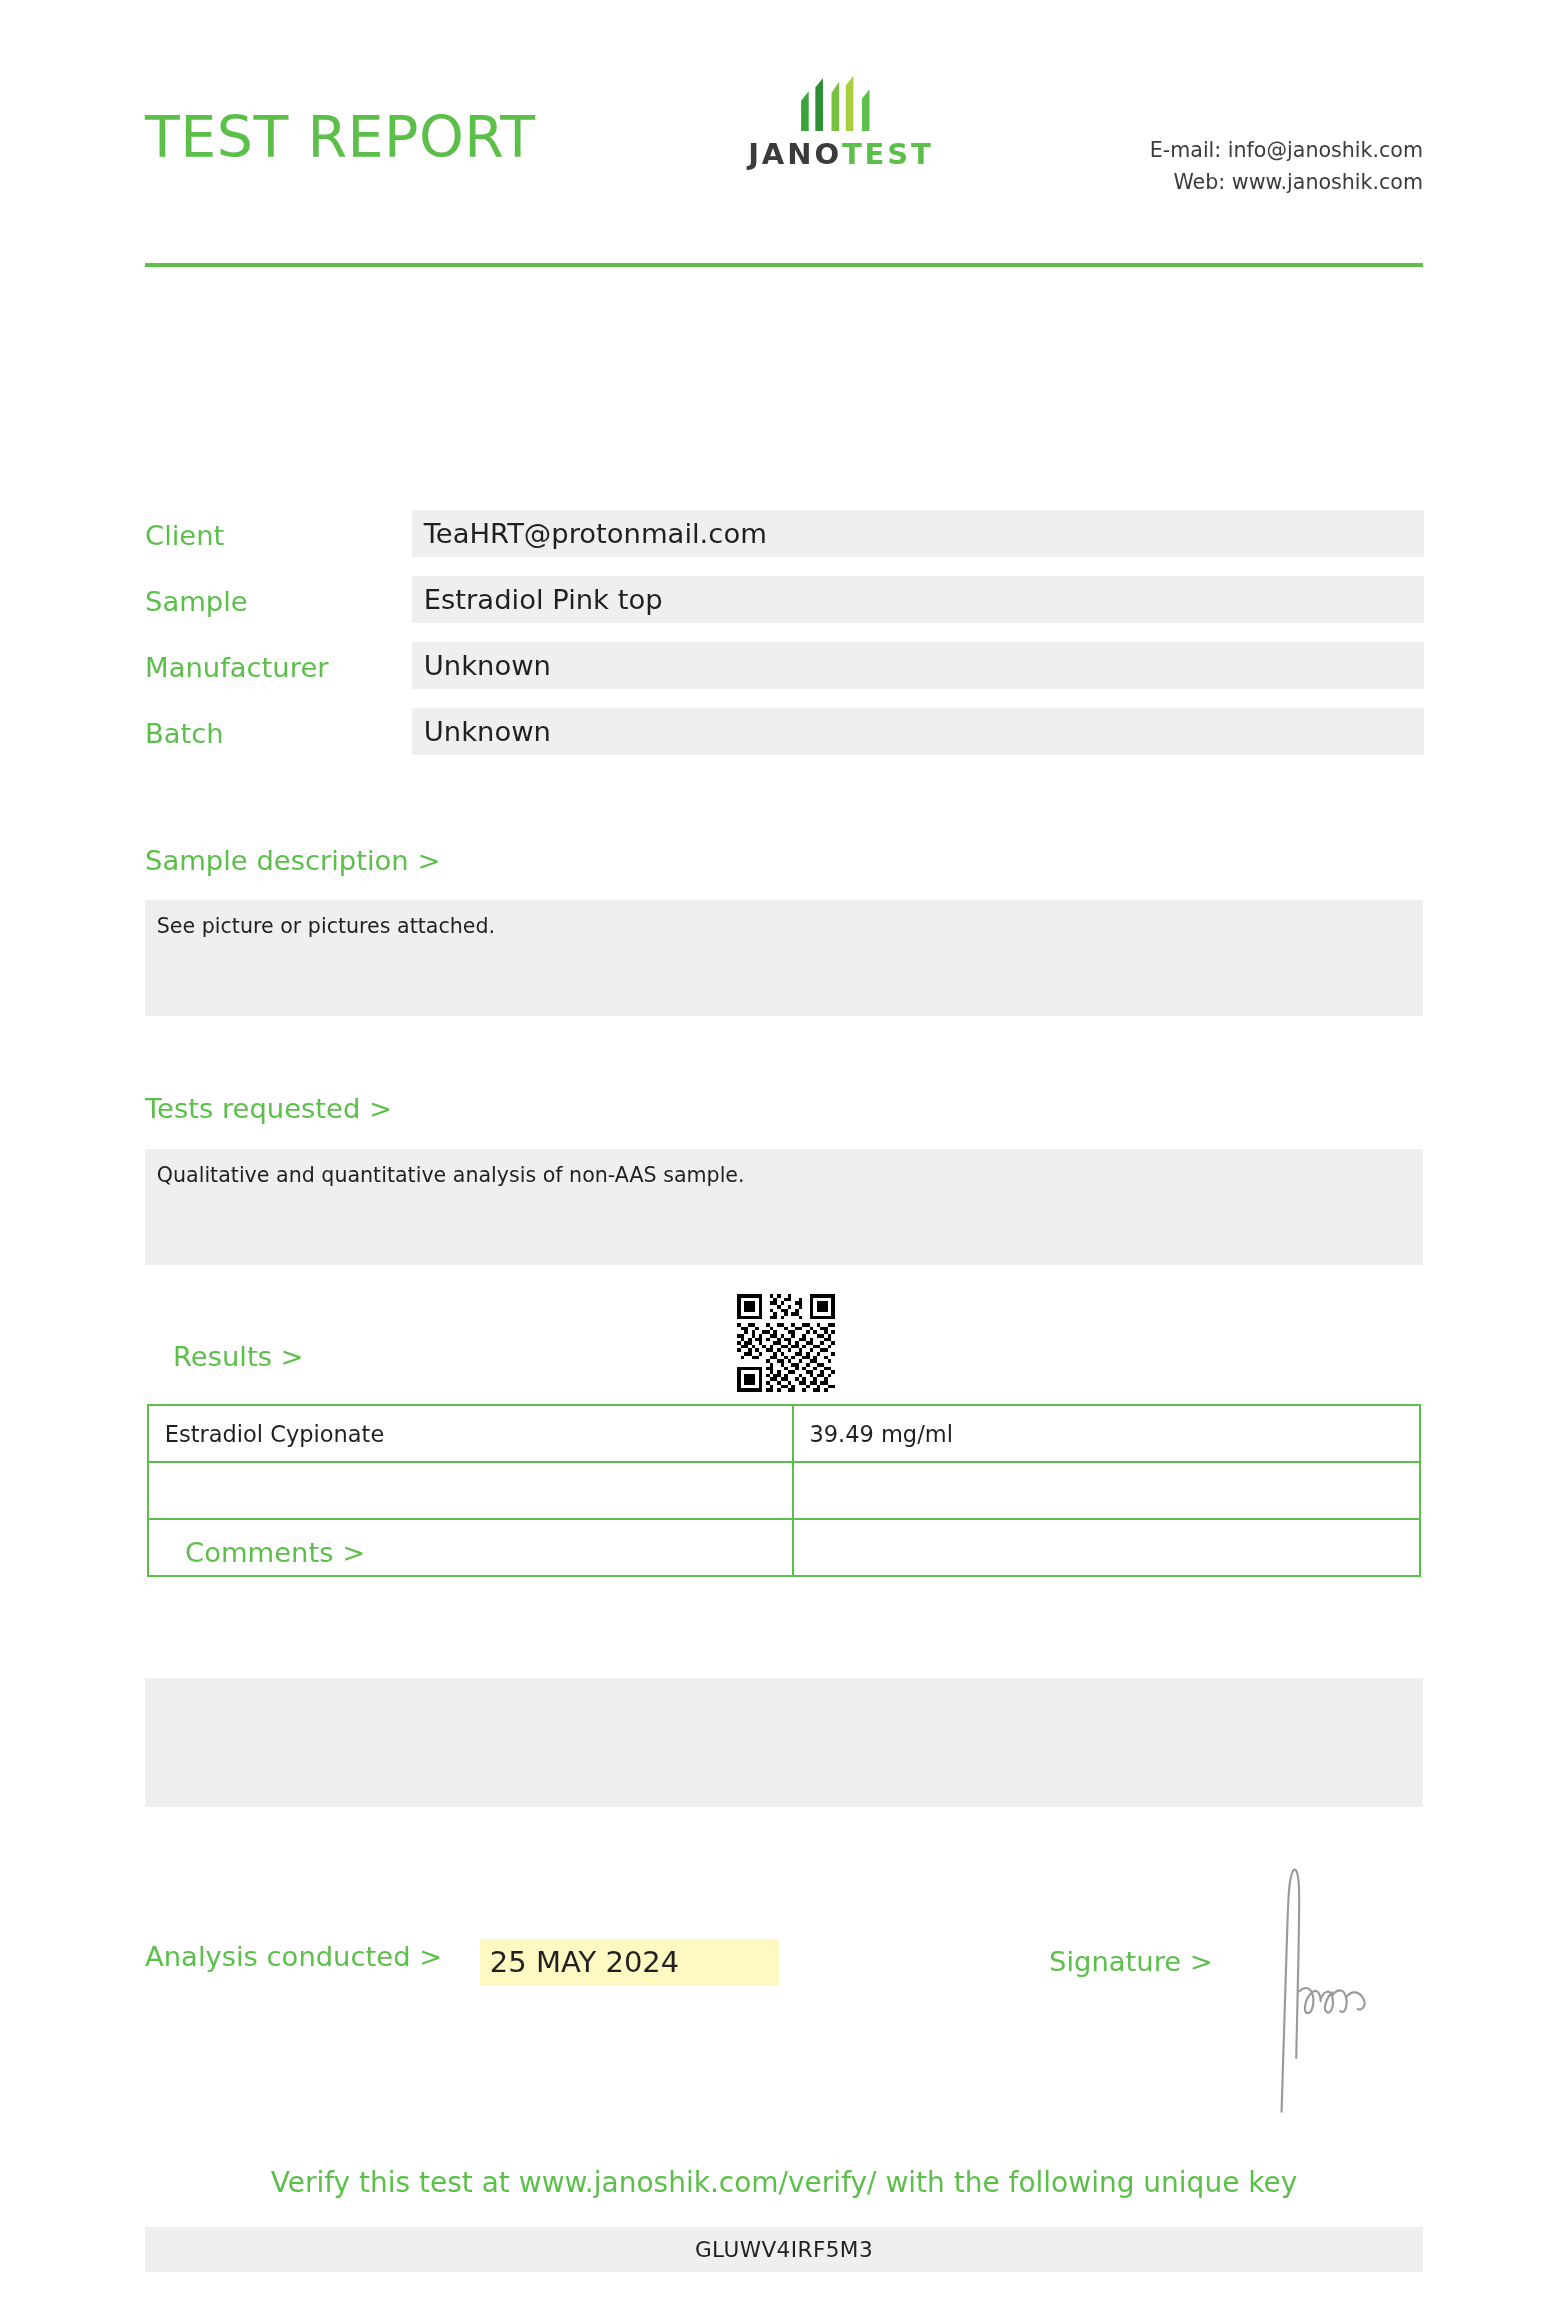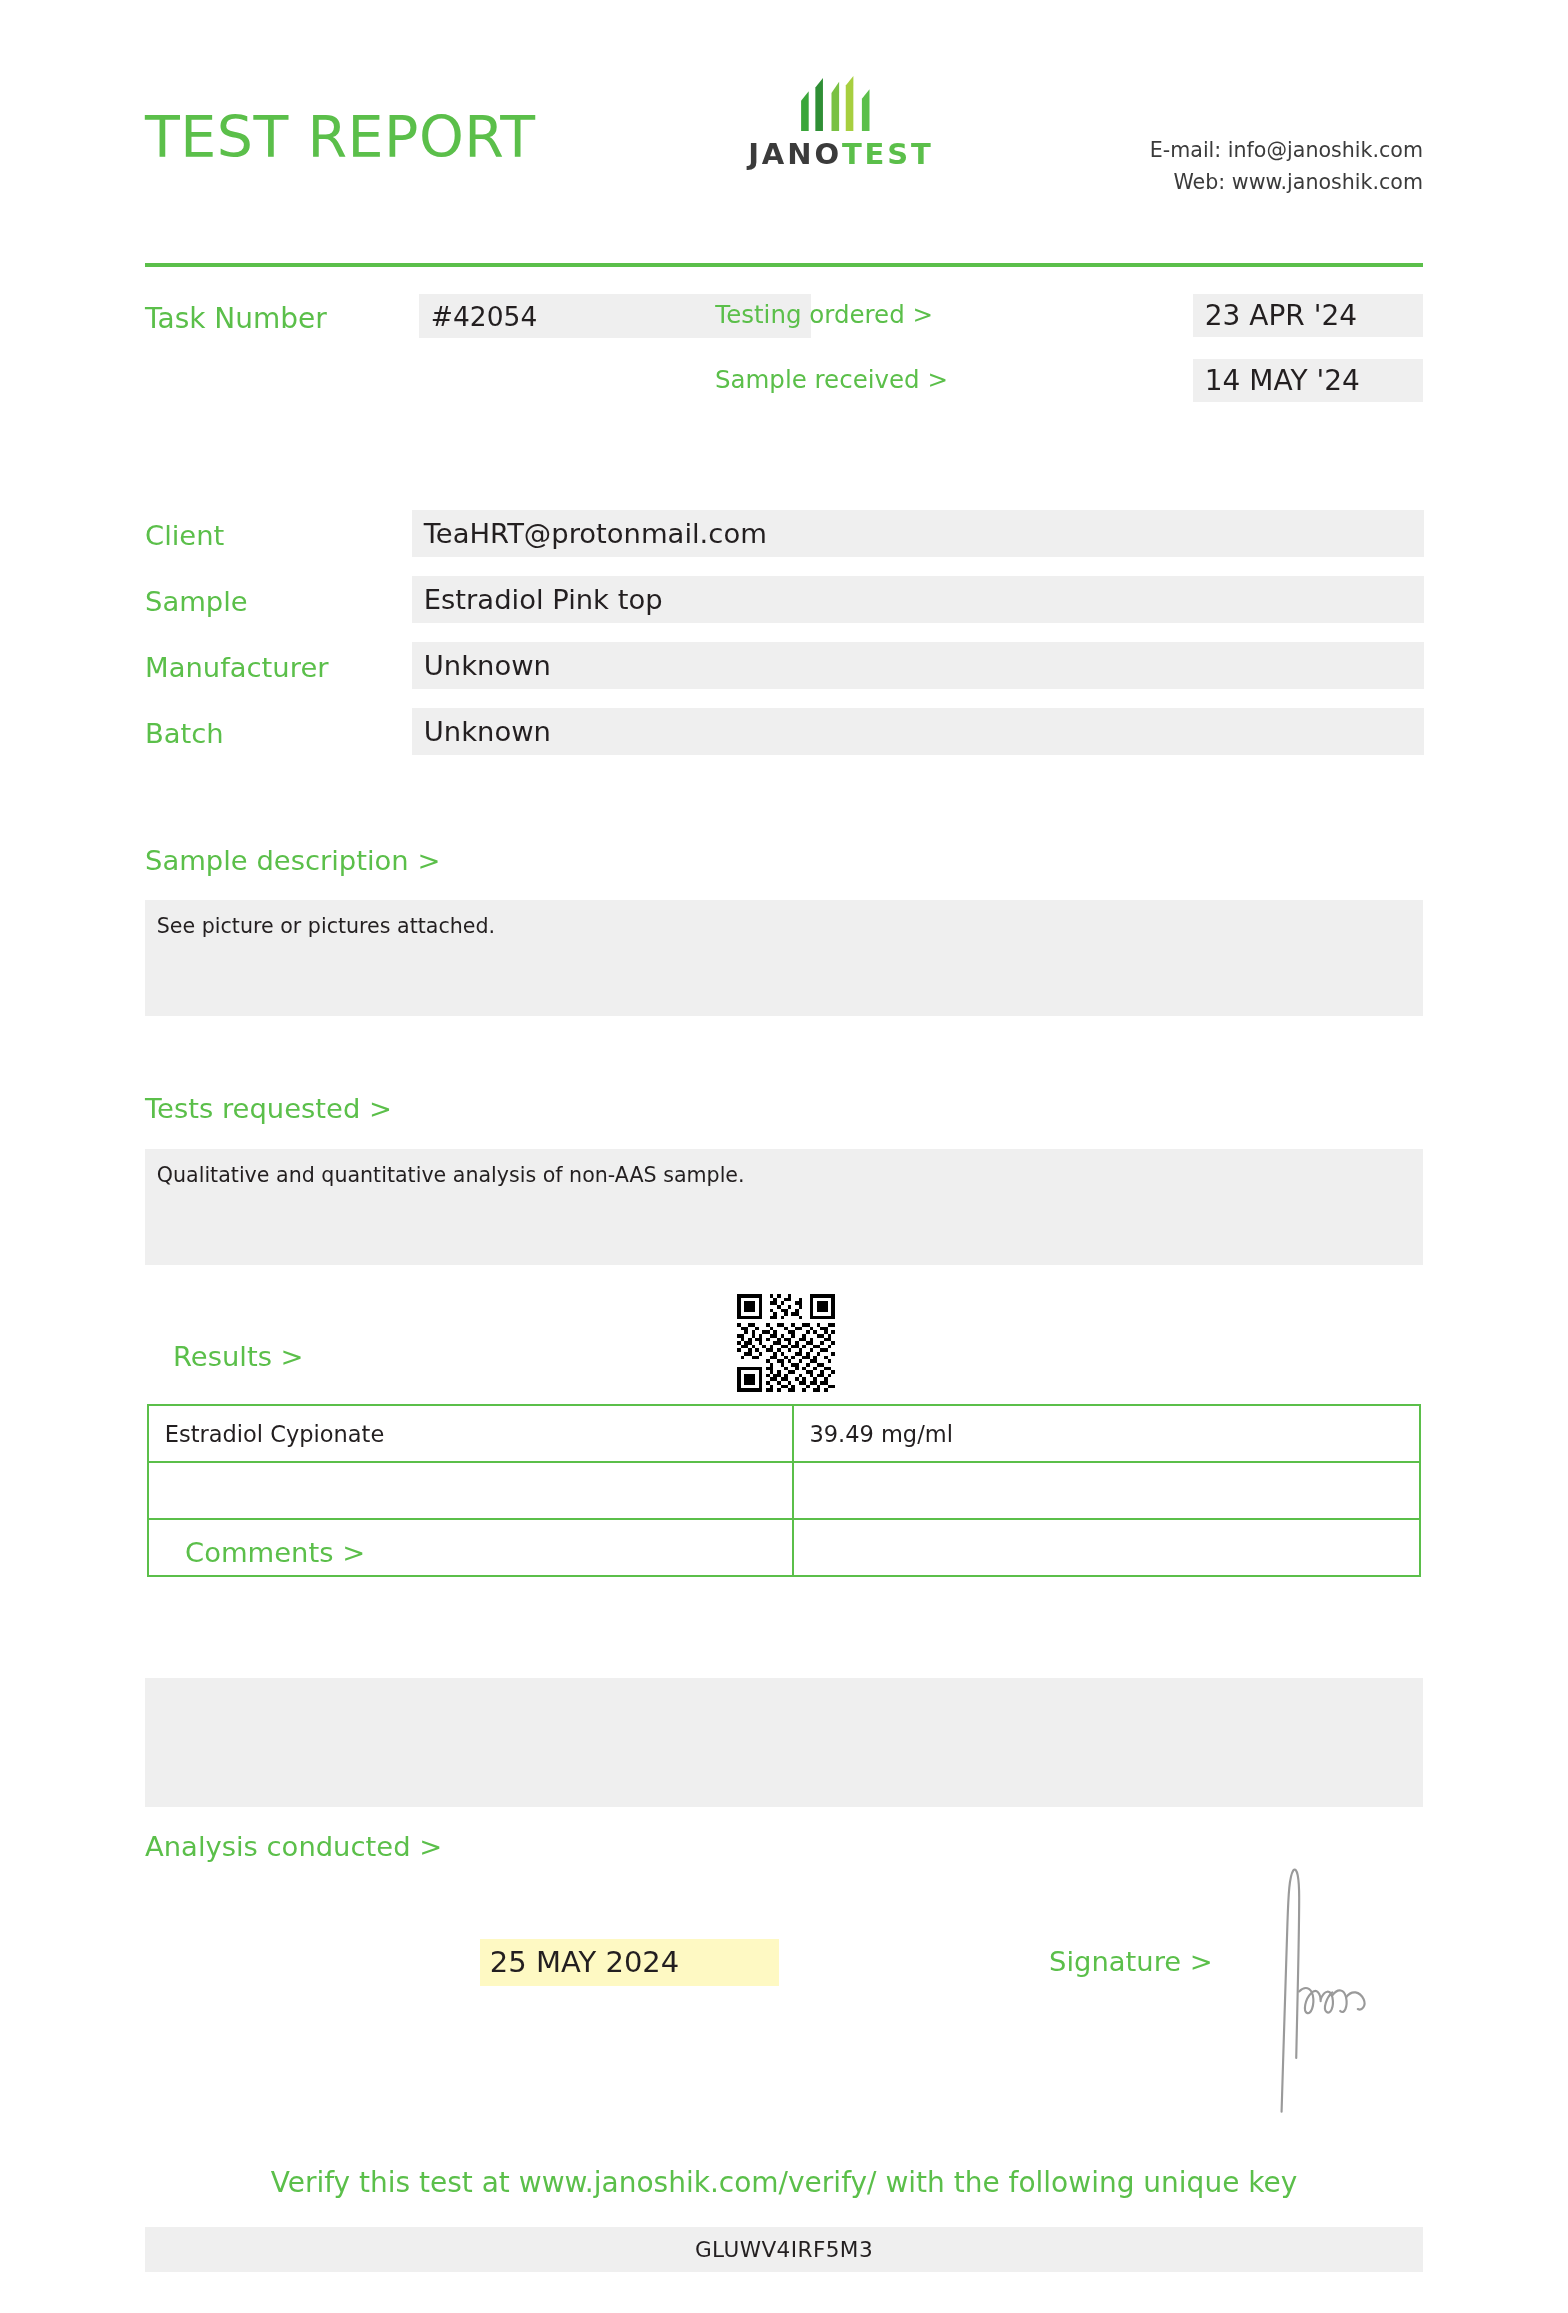--- a/index.html
+++ b/index.html
@@ -216,21 +216,21 @@
   }
   .results td.c1 { width: 627px; }
 
   #cm-head { top: 1537px; margin-left: 40px; }
   #cm-box  { top: 1678px; height: 129px; }
 
   
   .analysis-label {
     position: absolute;
     left: 145px;
-    top: 1831px;
+    top: 1941px;
     font-size: 27.4px;
     color: #5bbf4a;
   }
   .analysis-value {
     position: absolute;
     left: 480px;
     top: 1939px;
     width: 299px;
     height: 47px;
     background: #fef9c3;
@@ -300,30 +300,20 @@
 
       <div class="contact">
         <div>E-mail: info@janoshik.com</div>
         <div>Web: www.janoshik.com</div>
       </div>
     </div>
   </div>
 
   <div class="rule"></div>
 
-  <div class="task-row">
-    <div class="task-label">Task Number</div>
-    <div class="task-value">#42054</div>
-
-    <div class="ord-label l1">Testing ordered  &gt;</div>
-    <div class="ord-value v1">23 APR '24</div>
-
-    <div class="ord-label l2">Sample received &gt;</div>
-    <div class="ord-value v2">14 MAY '24</div>
-  </div>
 
   <div class="info">
     <div class="info-row">
       <div class="info-key">Client</div>
       <div class="info-val">TeaHRT@protonmail.com</div>
     </div>
     <div class="info-row">
       <div class="info-key">Sample</div>
       <div class="info-val">Estradiol Pink top</div>
     </div>

